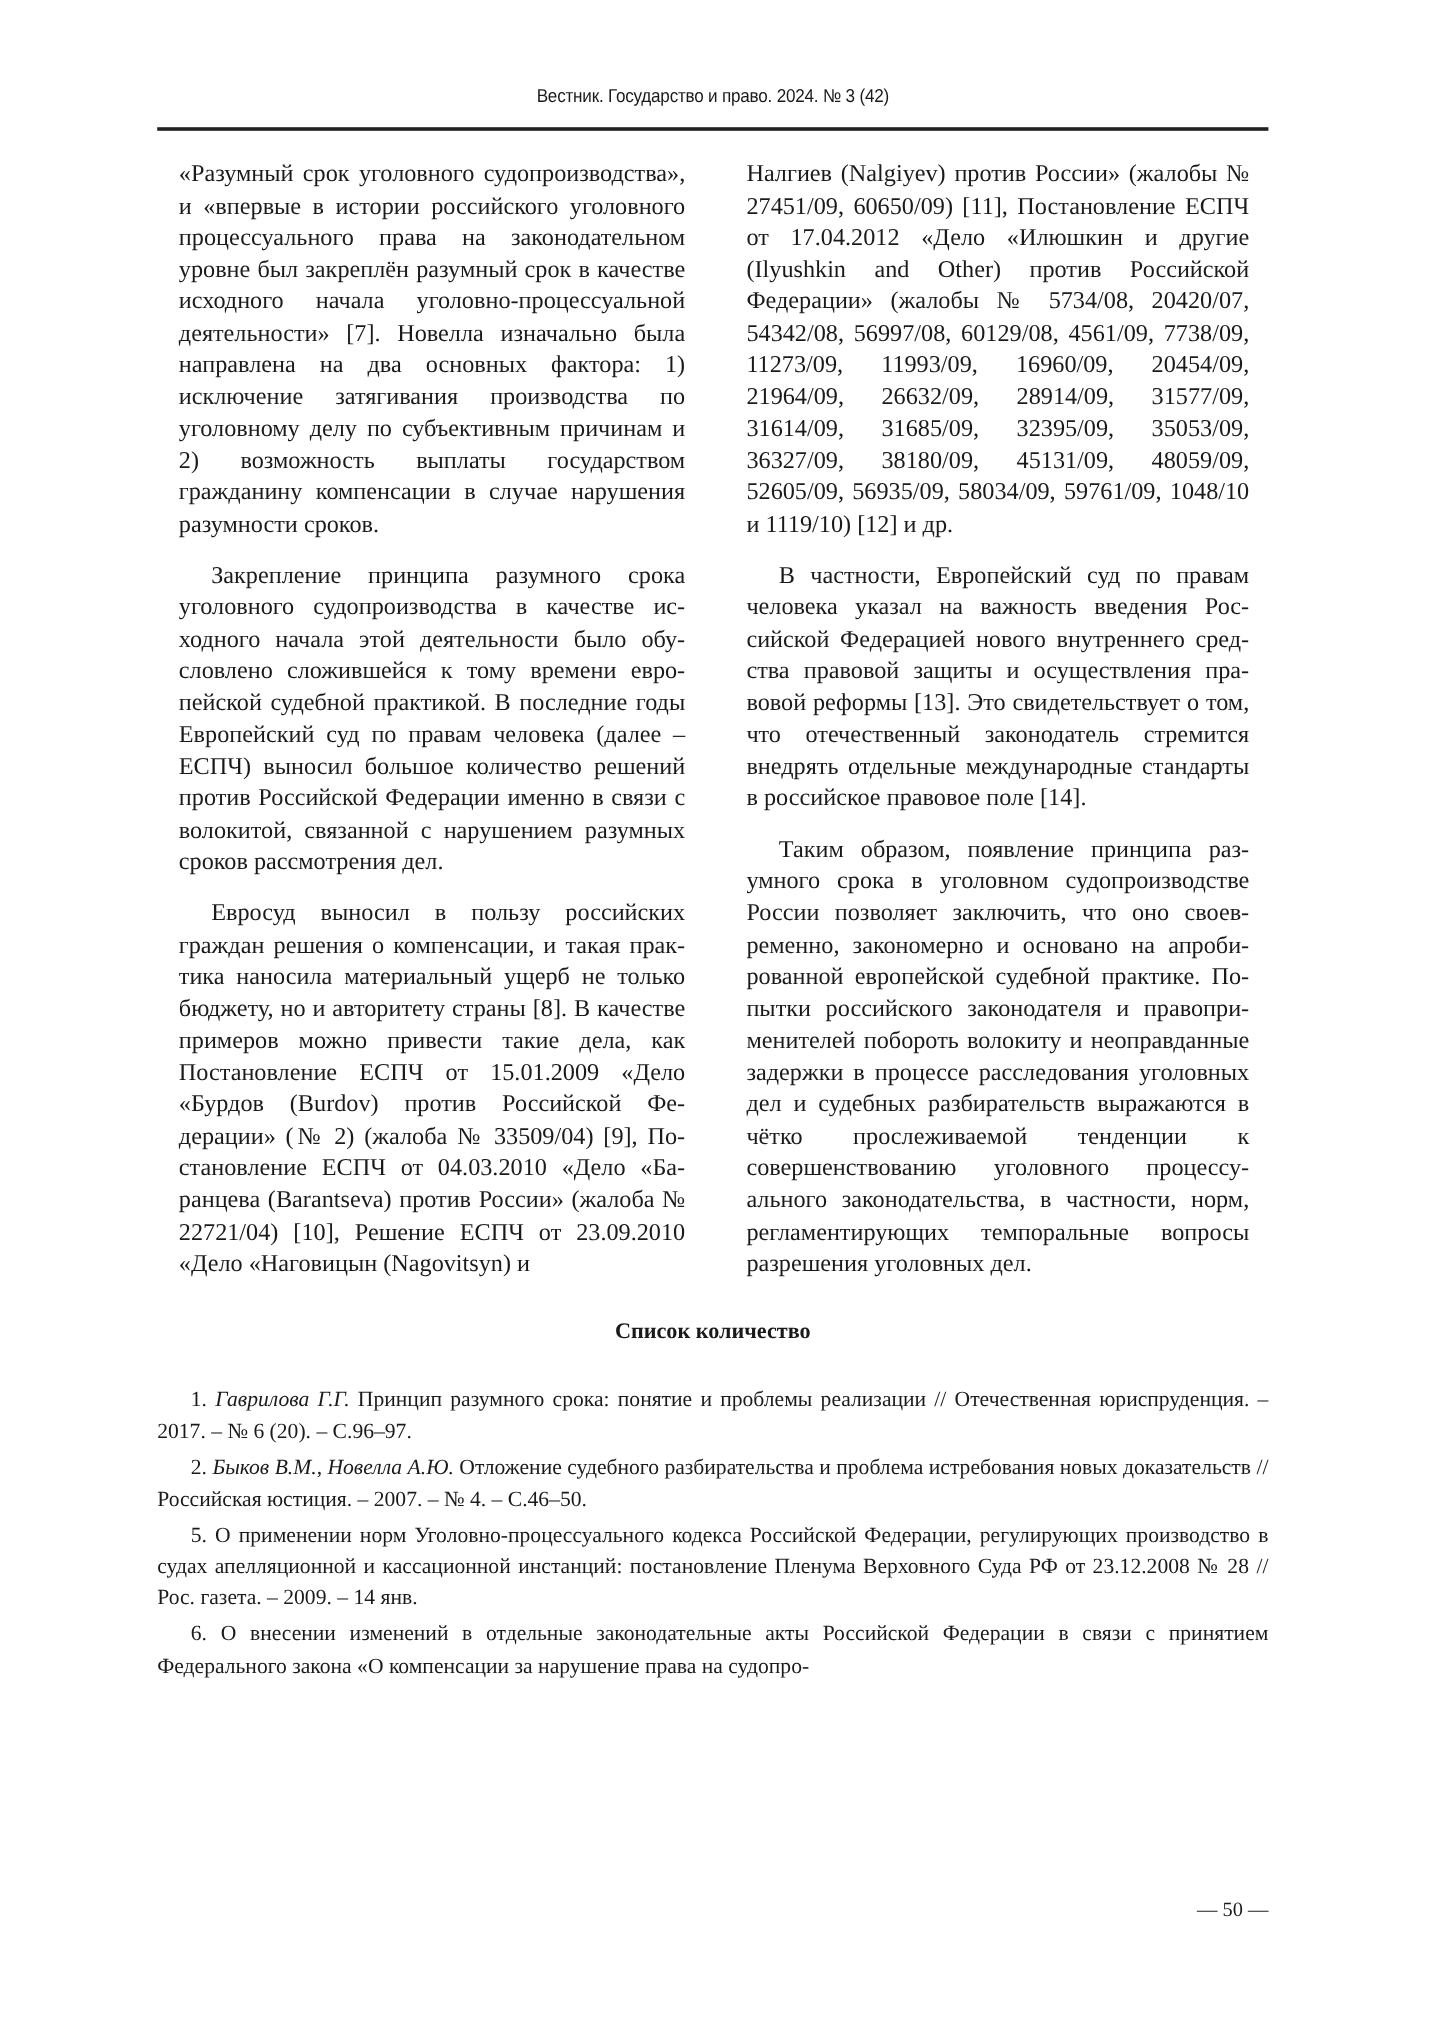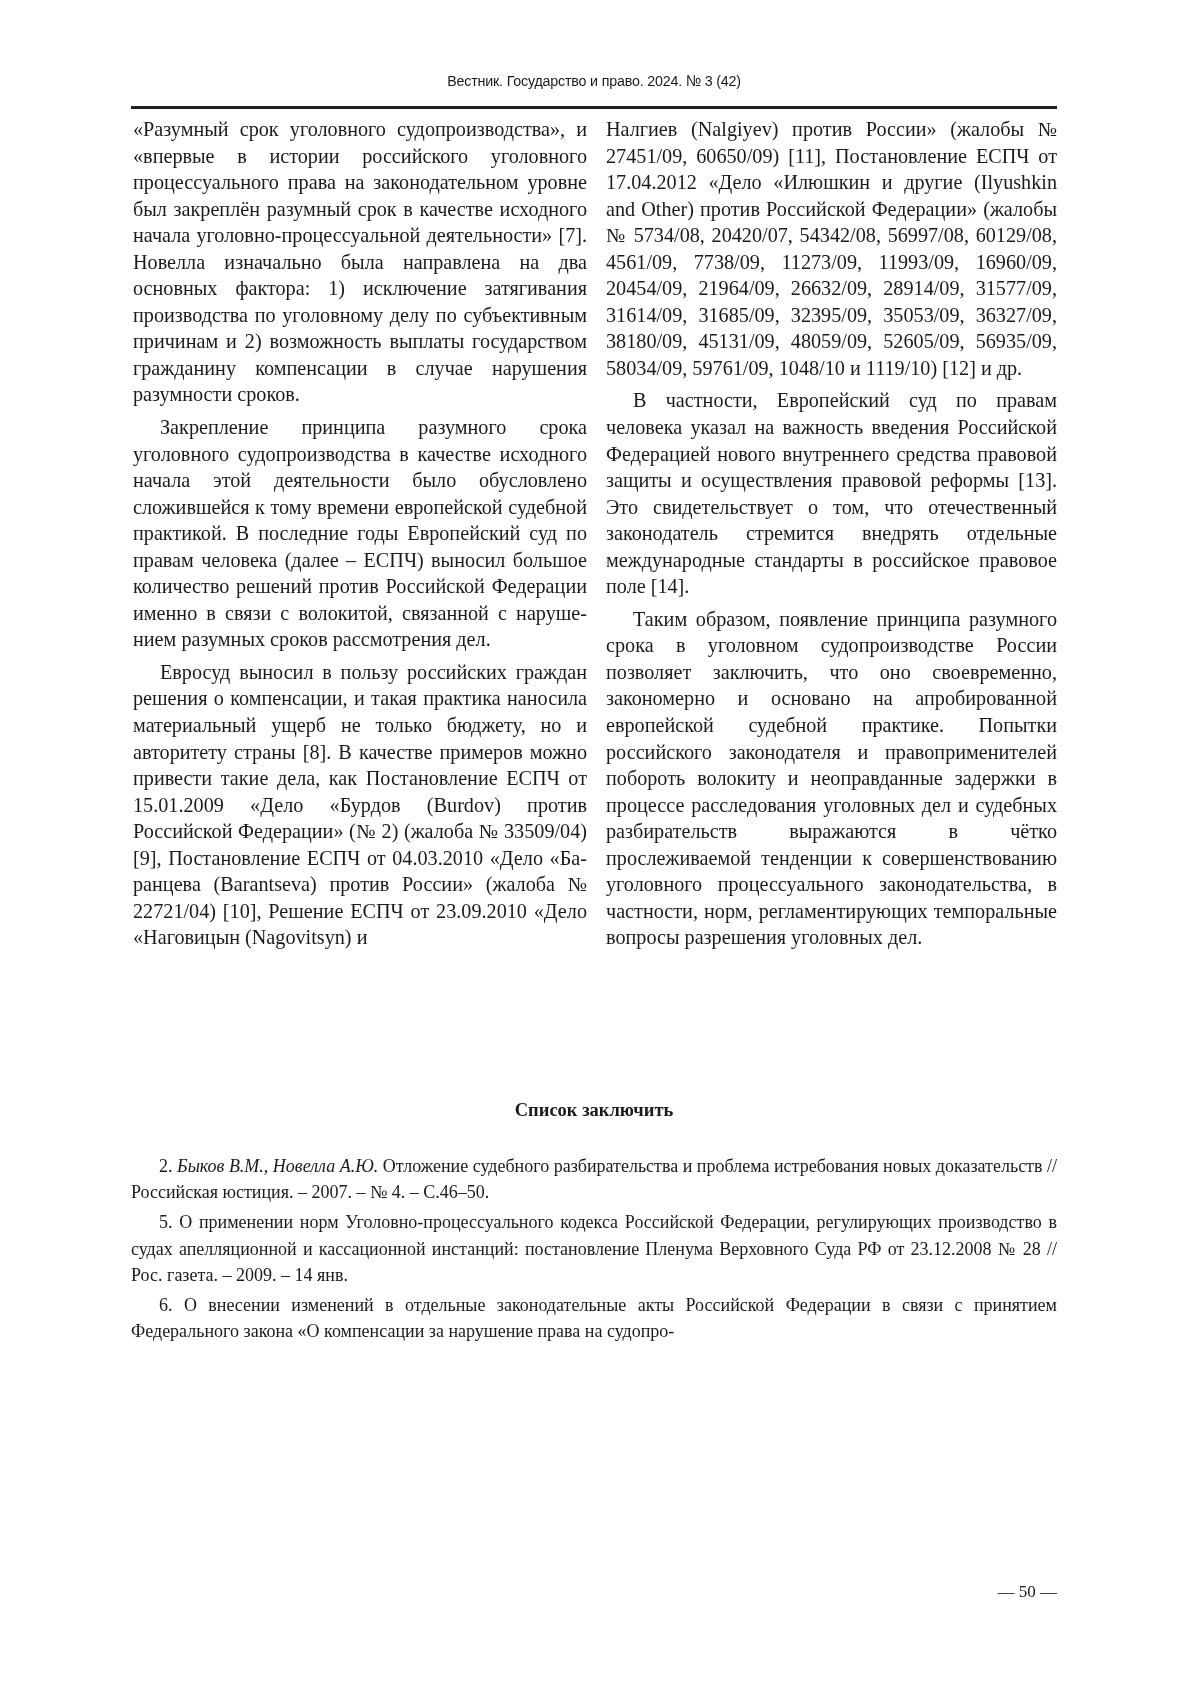--- a/index.html
+++ b/index.html
@@ -11,21 +11,21 @@
     transform: scaleX(0.92); transform-origin: center;
   }
   .rule { position: absolute; left: 131px; top: 106px; width: 926px; height: 3px; background: #222; }
   .col {
     position: absolute; top: 116px; width: 454px;
     font-family: "Liberation Serif", serif; font-size: 20.2px; line-height: 26.55px;
     text-align: justify; hyphens: manual;
   }
   .col.left { left: 133px; }
   .col.right { left: 606px; width: 451px; }
-  .col p { margin: 0; }
+  .col p { margin: 16px; }
   .col p.indent { text-indent: 27px; }
   .col p + p { margin-top: 6px; }
   .refs-title {
     position: absolute; left: 131px; top: 1100px; width: 926px; text-align: center;
     font-family: "Liberation Serif", serif; font-weight: bold; font-size: 18.5px;
   }
   .refs {
     position: absolute; left: 131px; top: 1153px; width: 926px;
     font-family: "Liberation Serif", serif; font-size: 18px; line-height: 26.2px;
     text-align: justify;
@@ -49,22 +49,23 @@
     <p class="indent">Закрепление принципа разумного срока уголовного судопроизводства в качестве ис­ходного начала этой деятельности было обу­словлено сложившейся к тому времени евро­пейской судебной практикой. В последние го­ды Европейский суд по правам человека (да­лее – ЕСПЧ) выносил большое количество ре­шений против Российской Федерации имен­но в связи с волокитой, связанной с наруше­нием разумных сроков рассмотрения дел.</p>
     <p class="indent">Евросуд выносил в пользу российских граждан решения о компенсации, и такая прак­тика наносила материальный ущерб не толь­ко бюджету, но и авторитету страны [8]. В ка­честве примеров можно привести такие дела, как Постановление ЕСПЧ от 15.01.2009 «Де­ло «Бурдов (Burdov) против Российской Фе­дерации» (№ 2) (жалоба № 33509/04) [9], По­становление ЕСПЧ от 04.03.2010 «Дело «Ба­ранцева (Barantseva) против России» (жало­ба № 22721/04) [10], Решение ЕСПЧ от 23.09.2010 «Дело «Наговицын (Nagovitsyn) и</p>
   </div>
 
   <div class="col right">
     <p>Налгиев (Nalgiyev) против России» (жалобы № 27451/09, 60650/09) [11], Постановление ЕСПЧ от 17.04.2012 «Дело «Илюшкин и дру­гие (Ilyushkin and Other) против Российской Федерации» (жалобы № 5734/08, 20420/07, 54342/08, 56997/08, 60129/08, 4561/09, 7738/09, 11273/09, 11993/09, 16960/09, 20454/09, 21964/09, 26632/09, 28914/09, 31577/09, 31614/09, 31685/09, 32395/09, 35053/09, 36327/09, 38180/09, 45131/09, 48059/09, 52605/09, 56935/09, 58034/09, 59761/09, 1048/10 и 1119/10) [12] и др.</p>
     <p class="indent">В частности, Европейский суд по правам человека указал на важность введения Рос­сийской Федерацией нового внутреннего сред­ства правовой защиты и осуществления пра­вовой реформы [13]. Это свидетельствует о том, что отечественный законодатель стре­мится внедрять отдельные международные стандарты в российское правовое поле [14].</p>
     <p class="indent">Таким образом, появление принципа раз­умного срока в уголовном судопроизводстве России позволяет заключить, что оно своев­ременно, закономерно и основано на апроби­рованной европейской судебной практике. По­пытки российского законодателя и правопри­менителей побороть волокиту и неоправдан­ные задержки в процессе расследования уго­ловных дел и судебных разбирательств выра­жаются в чётко прослеживаемой тенденции к совершенствованию уголовного процессу­ального законодательства, в частности, норм, регламентирующих темпоральные вопросы разрешения уголовных дел.</p>
   </div>
 
-  <div class="refs-title">Список заключить</div>
+  <div class="refs-title">Список количество</div>
 
   <div class="refs">
+    <p class="ref"><span>1.</span> <span class="author">Гаврилова Г.Г.</span> <span>Принцип разумного срока: понятие и проблемы реализации // Отече­ственная юриспруденция. – 2017. – № 6 (20). – С.96–97.</span></p>
     <p class="ref"><span>2.</span> <span class="author">Быков В.М., Новелла А.Ю.</span> <span>Отложение судебного разбирательства и проблема истребо­вания новых доказательств // Российская юстиция. – 2007. – № 4. – С.46–50.</span></p>
     <p class="ref"><span>5.</span> <span>О применении норм Уголовно-процессуального кодекса Российской Федерации, регу­лирующих производство в судах апелляционной и кассационной инстанций: постановление Пленума Верховного Суда РФ от 23.12.2008 № 28 // Рос. газета. – 2009. – 14 янв.</span></p>
     <p class="ref"><span>6.</span> <span>О внесении изменений в отдельные законодательные акты Российской Федерации в связи с принятием Федерального закона «О компенсации за нарушение права на судопро-</span></p>
   </div>
 
   <div class="page-number">— 50 —</div>
 </div>
 
 </body></html>

